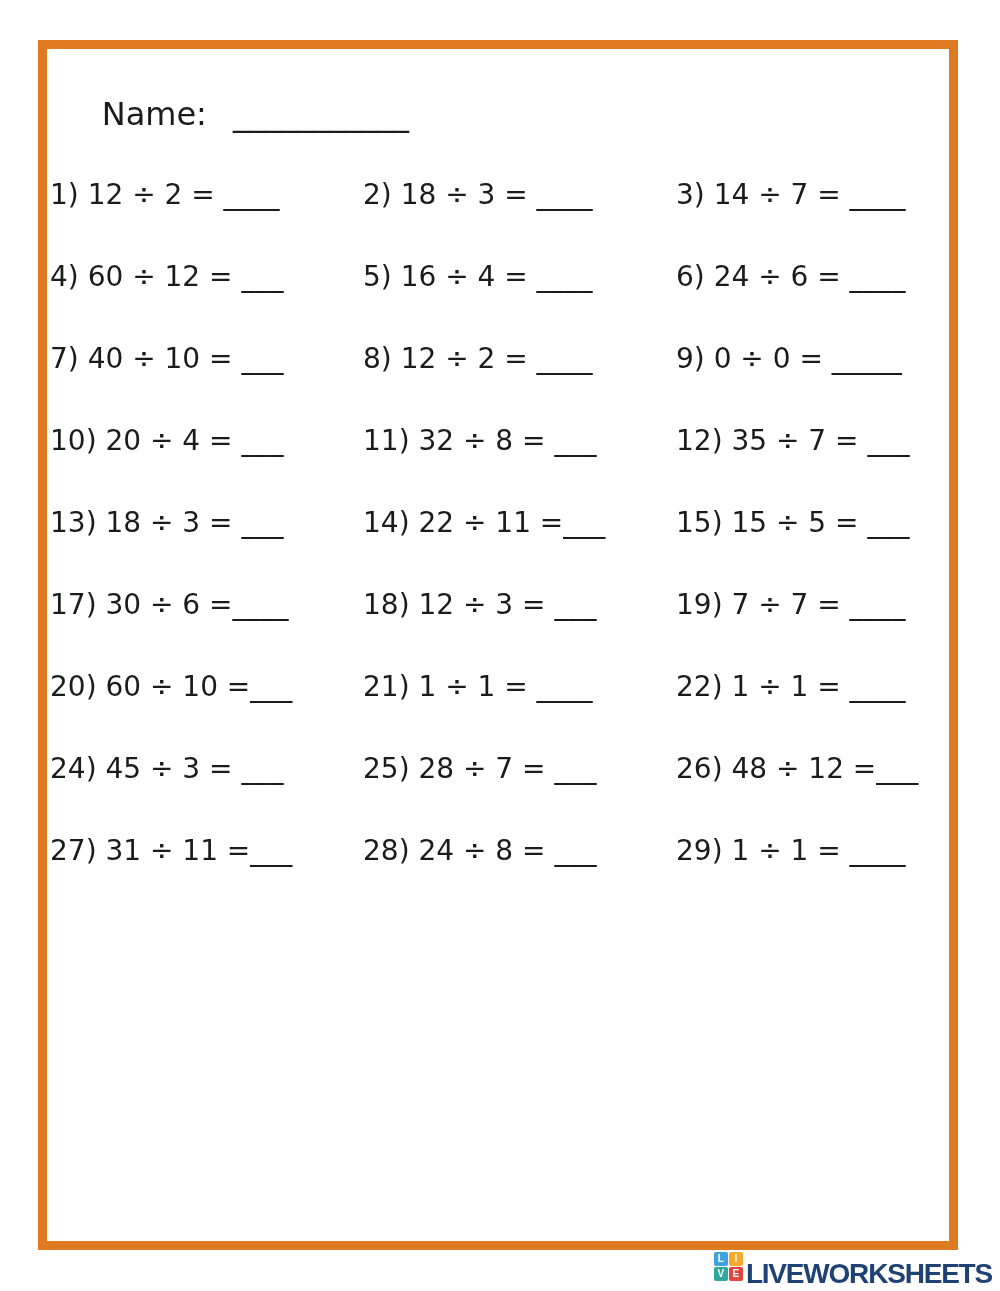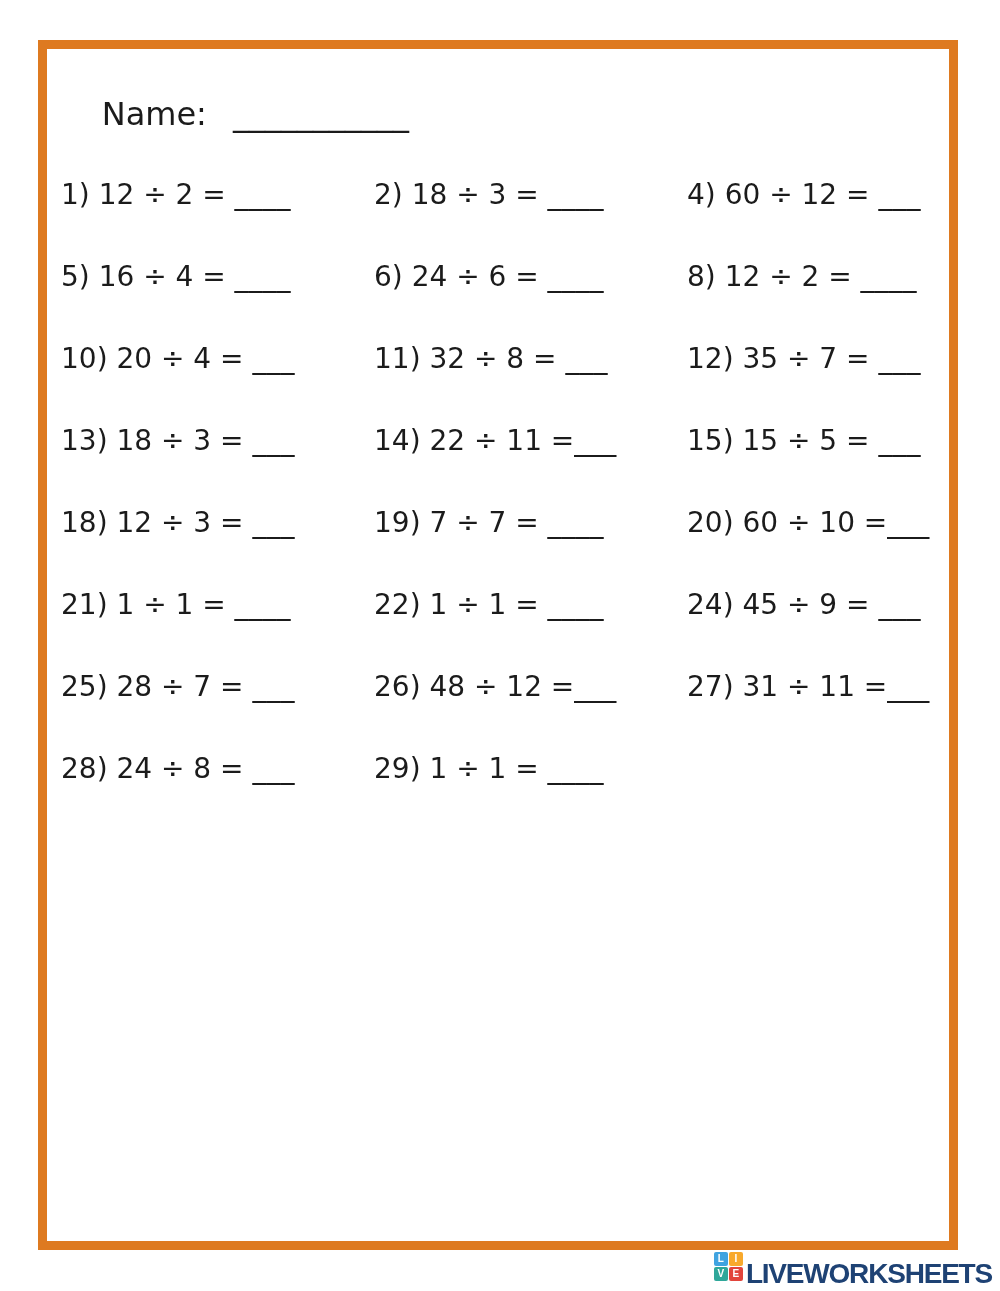--- a/index.html
+++ b/index.html
@@ -33,21 +33,21 @@
     white-space: pre;
   }
   .name-label {
     margin-right: 26px;
   }
   .name-blank {
     letter-spacing: 0;
   }
   .problems {
     position: absolute;
-    left: 14px;
+    left: 3px;
     top: 104px;
     width: 884px;
     display: grid;
     grid-template-columns: 313px 313px 1fr;
     grid-auto-rows: 82px;
     align-items: center;
     font-size: 28px;
   }
   .problem {
     white-space: pre;
@@ -93,36 +93,40 @@
 
 <div class="frame" style="border-color: rgb(222, 122, 32);">
   <div class="name-row">
     <span class="name-label">Name:</span><span class="name-blank">___________</span>
   </div>
 
   <div class="problems">
 
   <div class="problem"><span>1) 12 ÷ 2 = </span><span class="blank">____</span></div>
       <div class="problem"><span>2) 18 ÷ 3 = </span><span class="blank">____</span></div>
+      <div class="problem"><span>3) 14 ÷ 7 = </span><span class="blank">____</span></div>
       <div class="problem"><span>4) 60 ÷ 12 = </span><span class="blank">___</span></div>
       <div class="problem"><span>5) 16 ÷ 4 = </span><span class="blank">____</span></div>
       <div class="problem"><span>6) 24 ÷ 6 = </span><span class="blank">____</span></div>
+      <div class="problem"><span>7) 40 ÷ 10 = </span><span class="blank">___</span></div>
       <div class="problem"><span>8) 12 ÷ 2 = </span><span class="blank">____</span></div>
+      <div class="problem"><span>9) 0 ÷ 0 = </span><span class="blank">_____</span></div>
       <div class="problem"><span>10) 20 ÷ 4 = </span><span class="blank">___</span></div>
       <div class="problem"><span>11) 32 ÷ 8 = </span><span class="blank">___</span></div>
       <div class="problem"><span>12) 35 ÷ 7 = </span><span class="blank">___</span></div>
       <div class="problem"><span>13) 18 ÷ 3 = </span><span class="blank">___</span></div>
       <div class="problem"><span>14) 22 ÷ 11 =</span><span class="blank">___</span></div>
       <div class="problem"><span>15) 15 ÷ 5 = </span><span class="blank">___</span></div>
+      <div class="problem"><span>17) 30 ÷ 6 =</span><span class="blank">____</span></div>
       <div class="problem"><span>18) 12 ÷ 3 = </span><span class="blank">___</span></div>
       <div class="problem"><span>19) 7 ÷ 7 = </span><span class="blank">____</span></div>
       <div class="problem"><span>20) 60 ÷ 10 =</span><span class="blank">___</span></div>
       <div class="problem"><span>21) 1 ÷ 1 = </span><span class="blank">____</span></div>
       <div class="problem"><span>22) 1 ÷ 1 = </span><span class="blank">____</span></div>
-      <div class="problem"><span>24) 45 ÷ 9 = </span><span class="blank">___</span></div>
+      <div class="problem"><span>24) 45 ÷ 3 = </span><span class="blank">___</span></div>
       <div class="problem"><span>25) 28 ÷ 7 = </span><span class="blank">___</span></div>
       <div class="problem"><span>26) 48 ÷ 12 =</span><span class="blank">___</span></div>
       <div class="problem"><span>27) 31 ÷ 11 =</span><span class="blank">___</span></div>
       <div class="problem"><span>28) 24 ÷ 8 = </span><span class="blank">___</span></div>
       <div class="problem"><span>29) 1 ÷ 1 = </span><span class="blank">____</span></div>
     </div>
 </div>
 
 <div class="brand">
   <div class="brand-icon">

